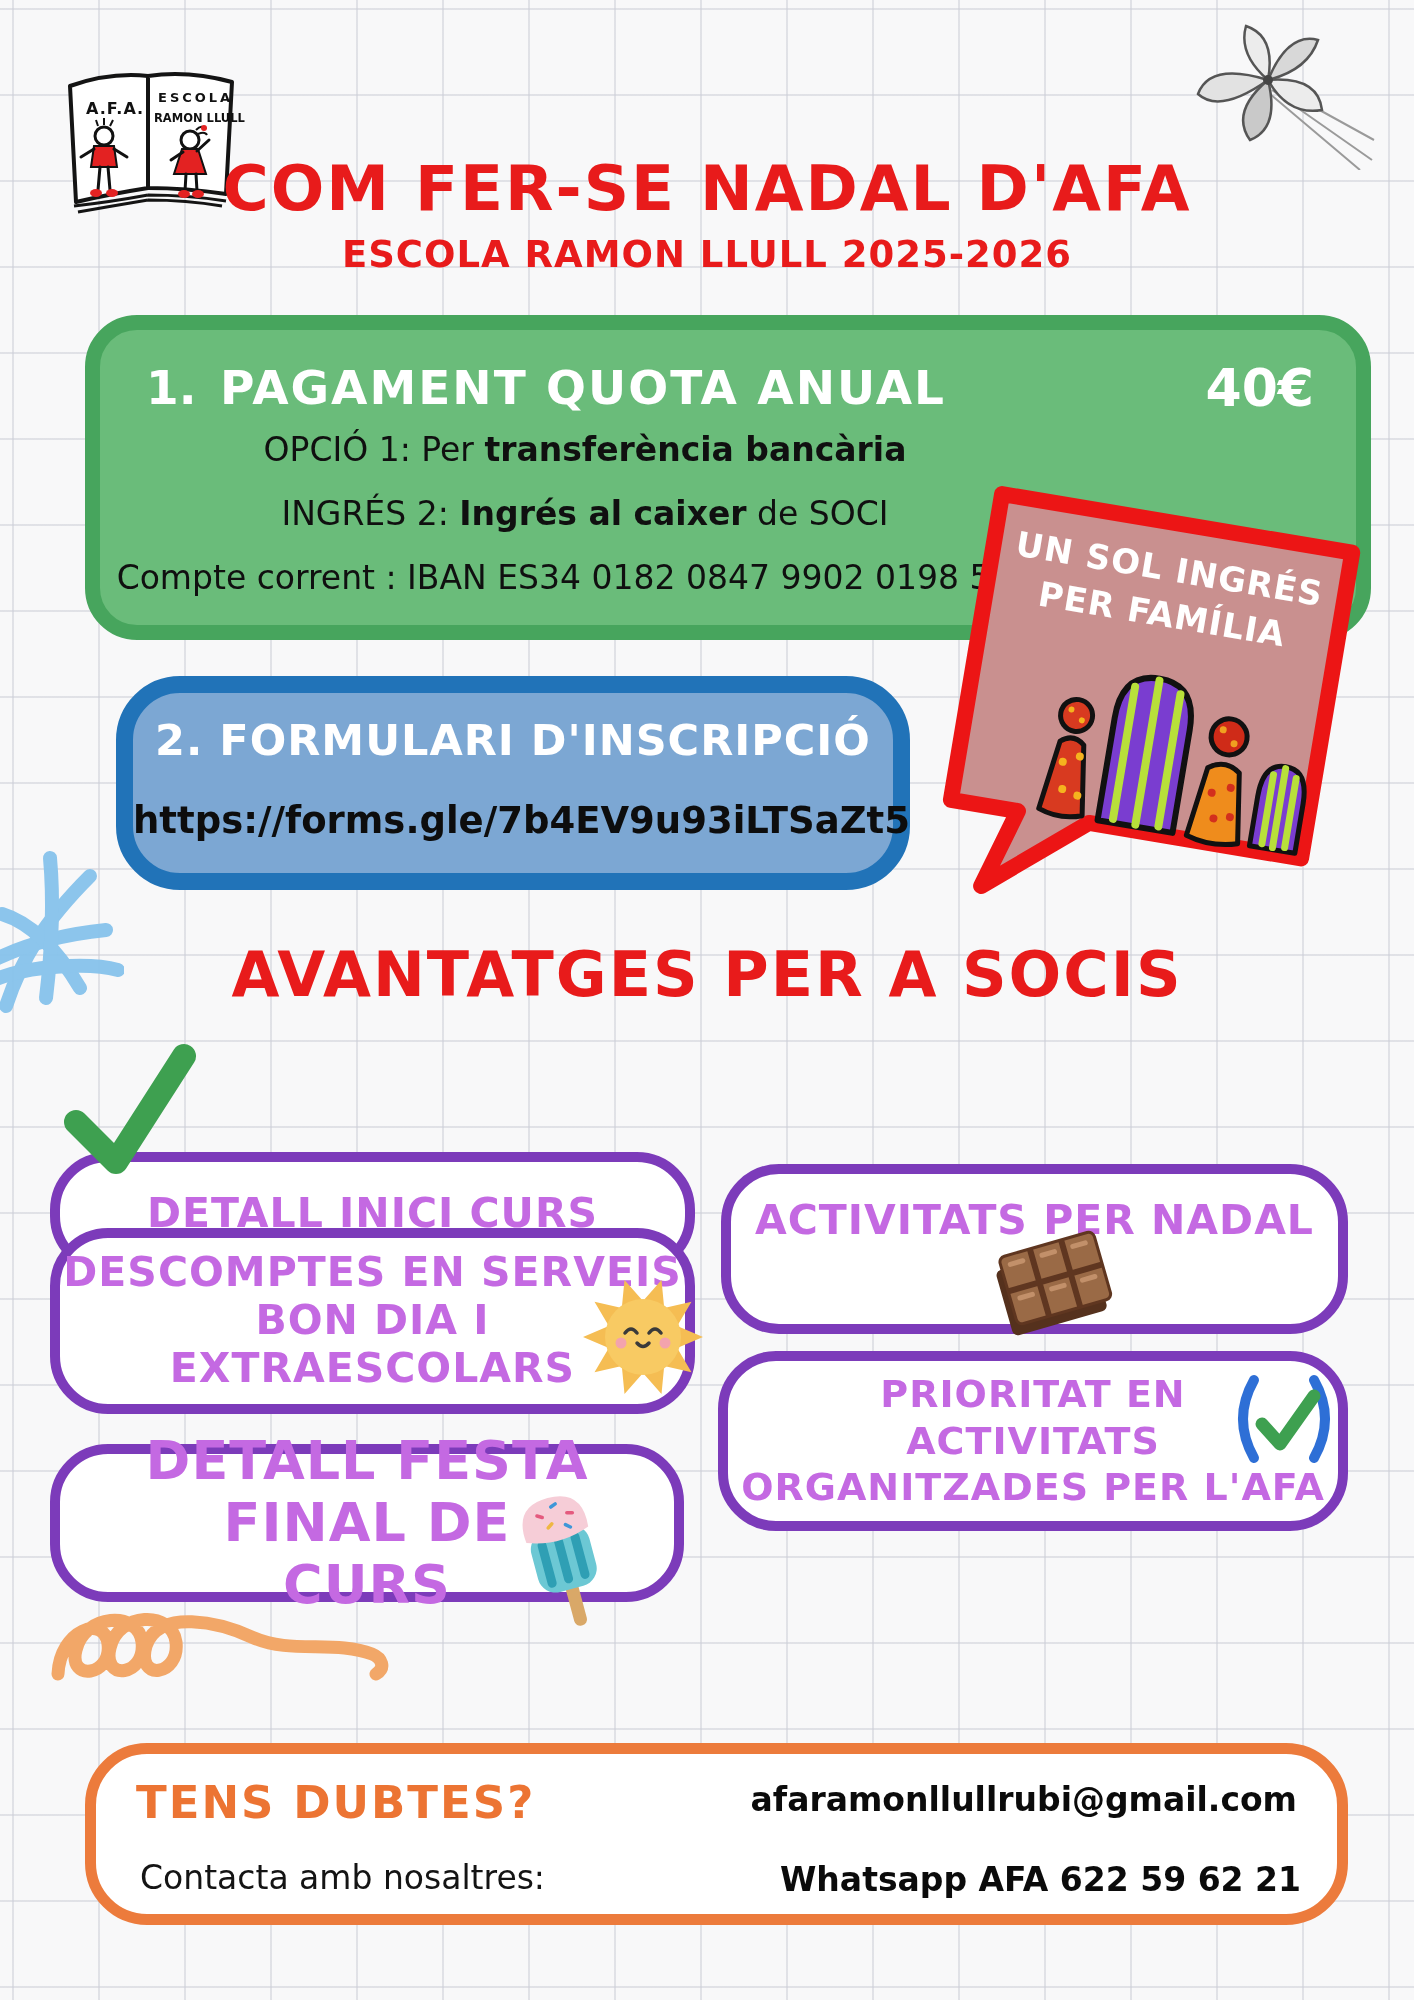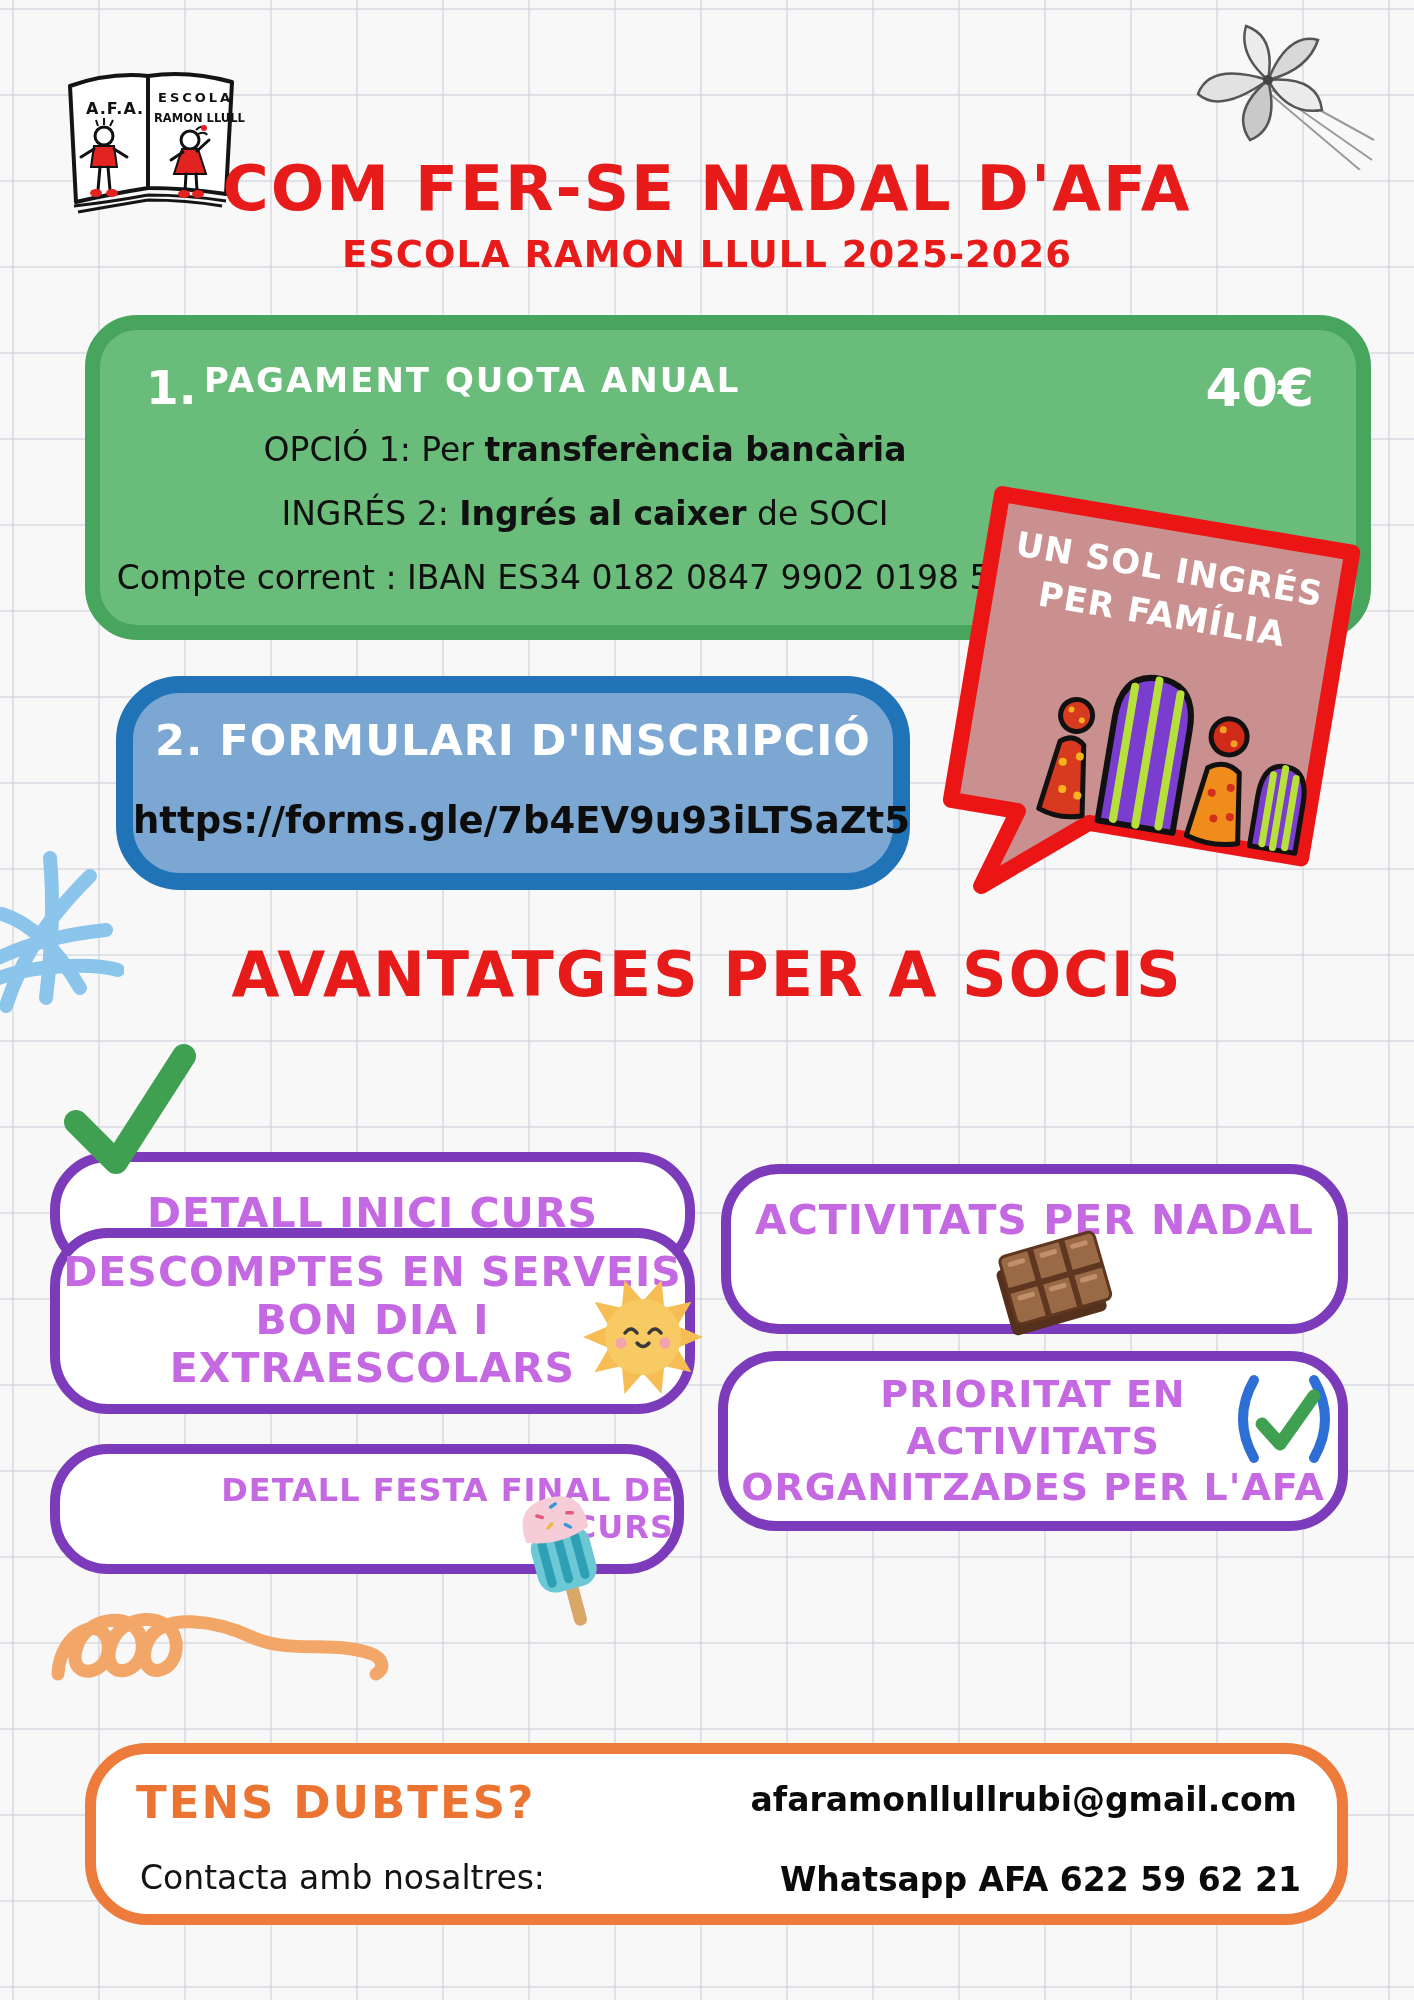--- a/index.html
+++ b/index.html
@@ -34,21 +34,21 @@
   .logo-book { left:48px; top:52px; width:208px; height:178px; }
   .pinwheel { left:1180px; top:18px; width:198px; height:152px; }
 
   
   .payment-card {
     left:85px; top:315px; width:1286px; height:325px;
     background:#6abc7a; border:15px solid #47a55d; border-radius:52px;
     z-index:1;
   }
   .payment-number { left:46px; top:30px; font-size:47px; font-weight:800; color:#fff; }
-  .payment-heading { left:104px; top:30px; font-size:34px; font-weight:800; color:#fff; letter-spacing:2px; }
+  .payment-heading { left:120px; top:30px; font-size:47px; font-weight:800; color:#fff; letter-spacing:2px; }
   .payment-price { right:42px; top:28px; font-size:52px; font-weight:800; color:#fff; }
   .payment-line { left:10px; width:950px; text-align:center; font-size:33px; color:#101010; }
   .pl1 { top:100px; } .pl2 { top:164px; } .pl3 { top:228px; }
   .payment-line b { font-weight:700; }
 
   
   .family-badge {
     left:985px; top:475px; width:395px; height:420px;
     transform: rotate(9.5deg); transform-origin: 0 0;
     z-index:5;
@@ -78,21 +78,21 @@
     position:absolute; background:#fff;
     border:10px solid #7c3bba; border-radius:58px;
     color:#c469e2; font-weight:800; text-align:center; letter-spacing:1px;
     display:flex; flex-direction:column; align-items:center; justify-content:center;
     z-index:2;
   }
   .box-a { left:50px;  top:1152px; width:645px; height:122px; font-size:41px; }
   .box-b { left:50px;  top:1228px; width:645px; height:186px; font-size:41px; line-height:1.17; }
   .box-c { left:721px; top:1164px; width:627px; height:170px; font-size:41px; justify-content:flex-start; padding-top:22px; }
   .box-d { left:718px; top:1351px; width:630px; height:180px; font-size:38px; line-height:1.22; }
-  .box-e { left:50px;  top:1444px; width:634px; height:130px; font-size:32px; line-height:1.15;align-items:flex-end; }
+  .box-e { left:50px;  top:1444px; width:634px; height:158px; font-size:54px; line-height:1.15; }
   .icon-check    { left:58px;   top:1038px; width:142px; height:142px; z-index:3; }
   .icon-sun      { left:580px;  top:1274px; width:126px; height:126px; z-index:3; }
   .icon-choc     { left:990px;  top:1226px; width:124px; height:110px; z-index:3; }
   .icon-checkbox { left:1226px; top:1370px; width:114px; height:98px;  z-index:3; }
   .icon-pops     { left:516px;  top:1486px; width:94px;  height:152px; z-index:3; }
 
   
   .scribble-blue   { left:-8px; top:836px;  width:132px; height:178px; }
   .scribble-orange { left:50px; top:1596px; width:348px; height:102px; }
 

